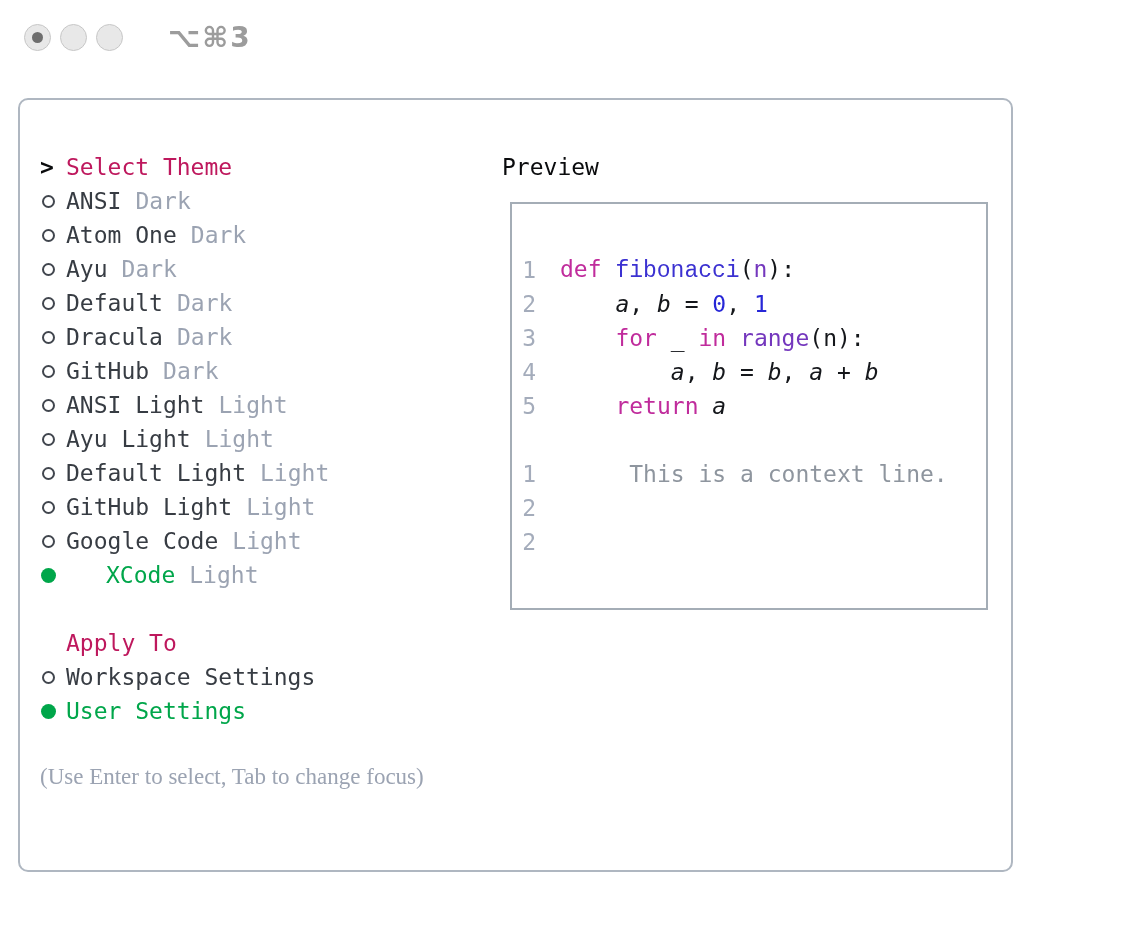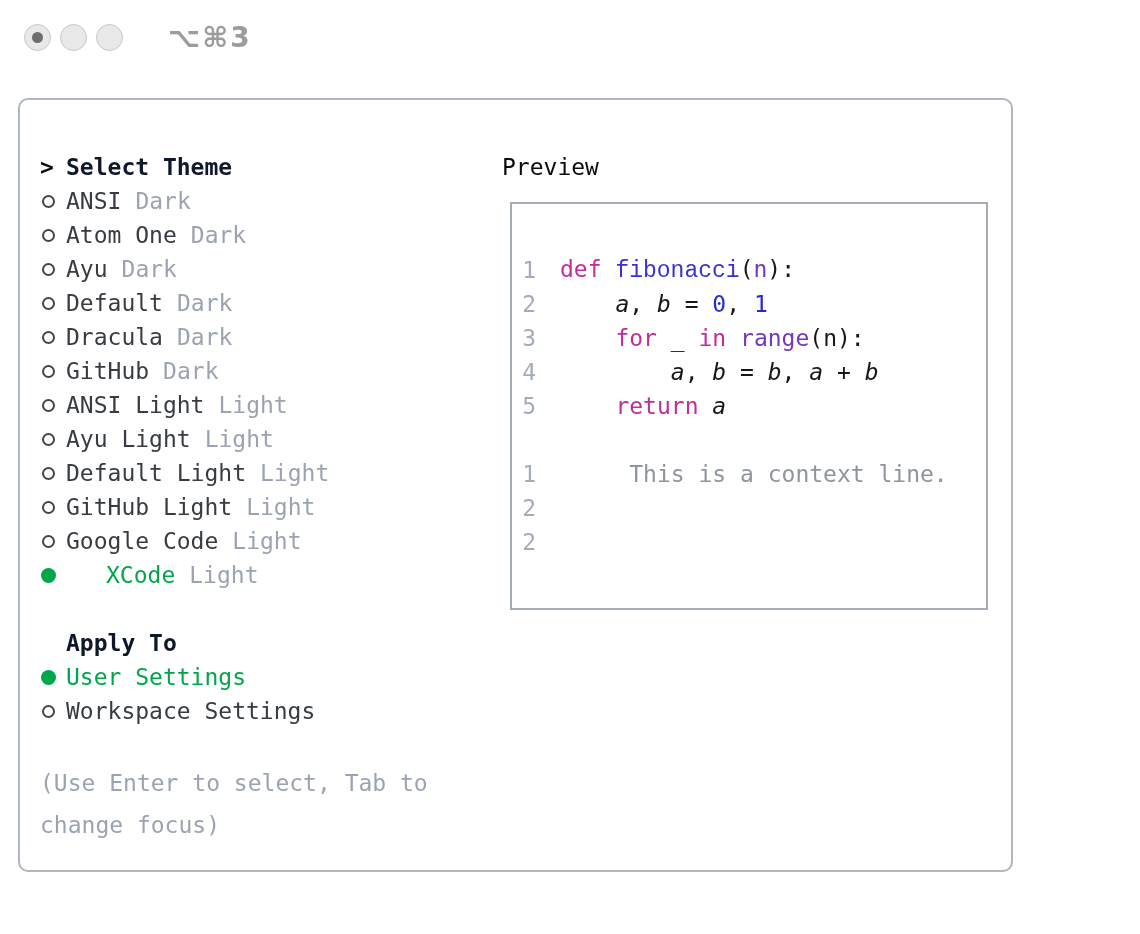--- a/index.html
+++ b/index.html
@@ -34,28 +34,28 @@
   .left-col { position:absolute; left:20px; top:50px; width:430px; }
   .row { display:flex; align-items:center; height:34px; }
   .row.blank { height:34px; }
   .marker-slot { width:26px; flex:0 0 26px; display:flex; align-items:center; }
   .prompt { font-weight:bold; color:#0a0b0d; }
   .radio {
     width:13px; height:13px; border-radius:50%;
     border:2px solid #41464e; margin-left:2px;
   }
   .radio.filled { width:15px; height:15px; border:none; background:var(--sel-green); margin-left:1px; }
-  .hdr { font-weight:bold; color:#0f172a; }
+  .hdr { font-weight:normal; color:#be185d; }
   .theme-name { color:#373c43; white-space:pre; }
   .theme-variant { color:var(--gray); margin-left:14px; white-space:pre; }
   .theme-item.selected .theme-name { color:var(--sel-green);margin-left:40px; }
   .opt-label { color:#373c43; white-space:pre; }
   .apply-option.selected .opt-label { color:var(--sel-green); }
   .help {
-    margin-top:34px; width:400px; color:var(--gray); line-height:42px;
+    margin-top:34px; width:400px; color:var(--gray); line-height:29px;font-family:Liberation Serif, serif;
   }
 
   
   .preview-title { position:absolute; left:482px; top:50px; height:34px; display:flex; align-items:center; font-weight:normal; color:#0a0b0d; }
   .preview-box {
     position:absolute; left:490px; top:102px; width:478px; height:408px;
     border:2px solid var(--box-border); background:#fff;
     padding:49px 0 0 10px; overflow:hidden;
   }
   .code-line { height:34px; display:flex; align-items:center; white-space:pre; }
@@ -194,32 +194,32 @@
 </div>
 
       <div class="row blank"></div>
 
       <div class="row">
         <span class="marker-slot"></span>
         <span class="hdr">Apply To</span>
       </div>
 
       <div id="apply-options">
+  <div class="row apply-option">
+    <span class="marker-slot">
+              <span class="radio"></span>
+            </span>
+    <span class="opt-label">Workspace Settings</span>
+  </div>
+
   <div class="row apply-option selected">
     <span class="marker-slot">
               <span class="radio filled"></span>
             </span>
     <span class="opt-label">User Settings</span>
-  </div>
-
-  <div class="row apply-option">
-    <span class="marker-slot">
-              <span class="radio"></span>
-            </span>
-    <span class="opt-label">Workspace Settings</span>
   </div>
 </div>
 
       <div class="help">(Use Enter to select, Tab to change focus)</div>
     </div>
 
     <div class="preview-title">Preview</div>
     <div class="preview-box" id="preview-box">
   <div class="code-line">
     <span class="ln">1</span>

